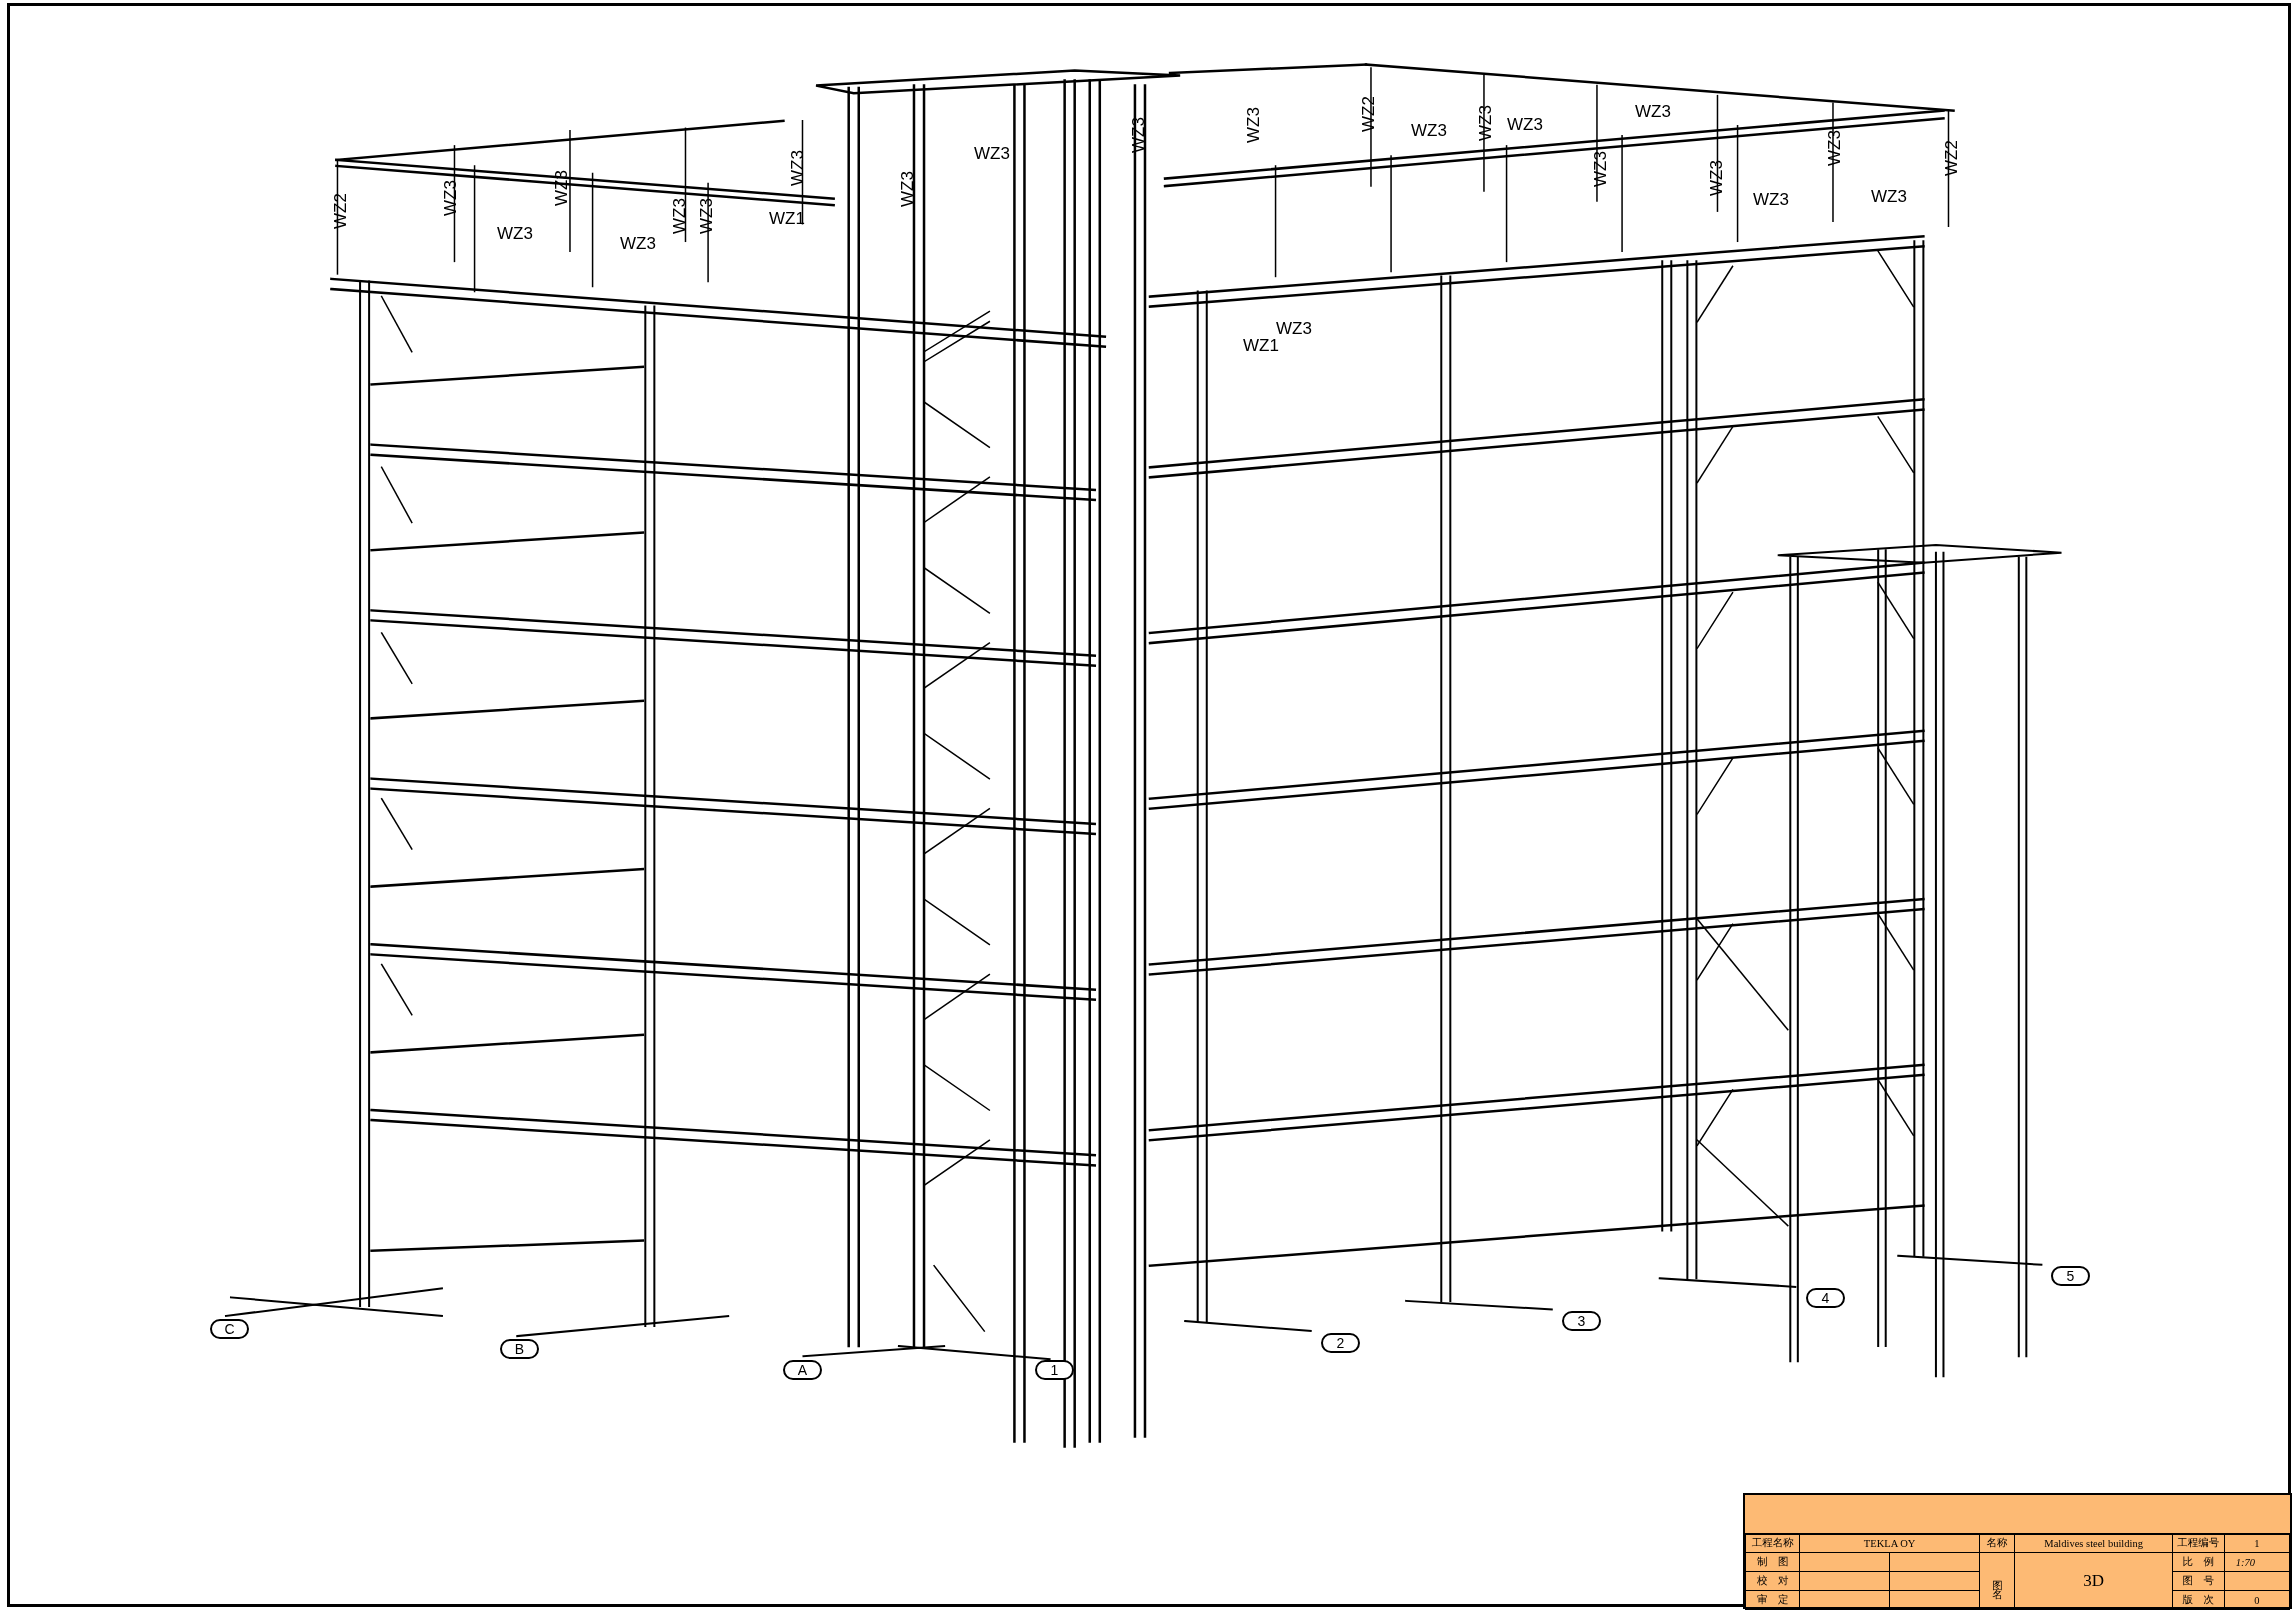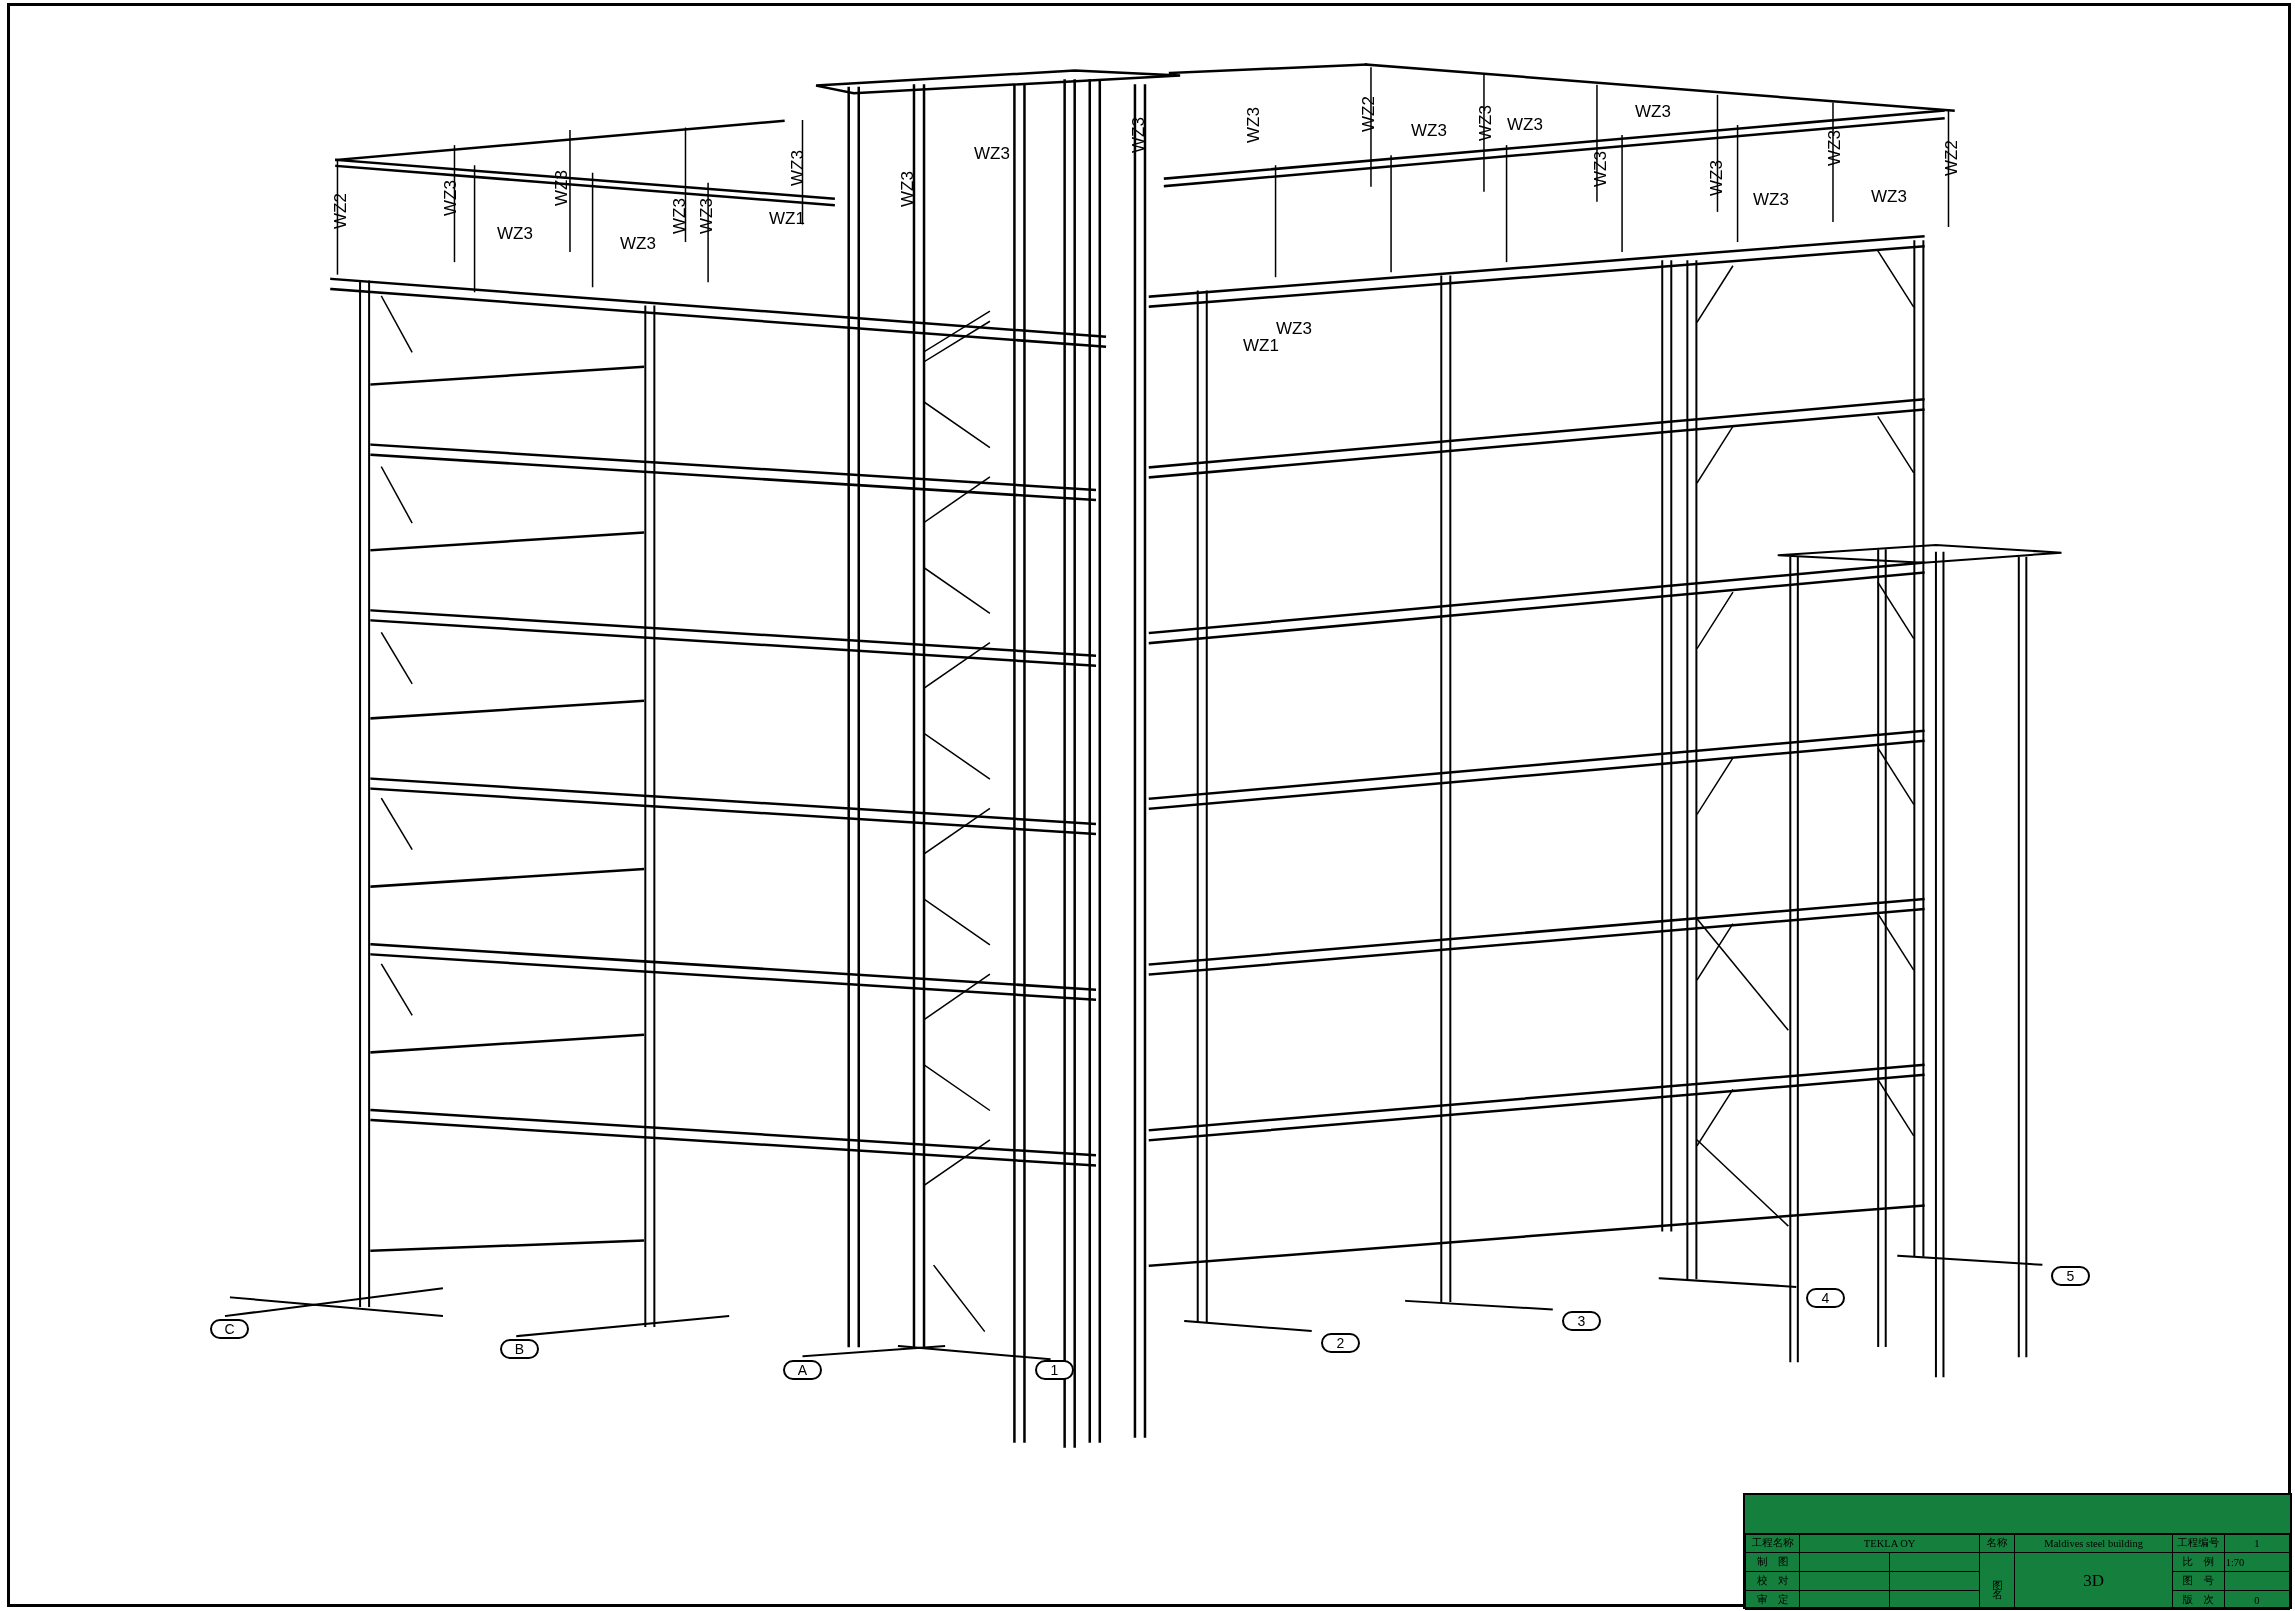--- a/index.html
+++ b/index.html
@@ -2,21 +2,21 @@
 <html style="font-size:8px"><head>
 <meta charset="utf-8">
 <style>
   html, body { margin:0; padding:0; background:#ffffff; }
   body { width:2295px; height:1612px; position:relative; overflow:hidden; font-family:"Liberation Sans", sans-serif; }
   .sheet { position:absolute; left:7px; top:3px; width:2284px; height:1604px; border:3px solid #000; box-sizing:border-box; }
   svg.drawing { position:absolute; left:0; top:0; width:2295px; height:1612px; }
   .lbl { position:absolute; font-family:"Liberation Sans", sans-serif; font-size:17px; color:#000; line-height:1; white-space:nowrap; }
   .lbl.v { transform:rotate(-90deg); transform-origin:left top; }
   .grid-bubble { position:absolute; width:39px; height:20px; border:2px solid #000; border-radius:10px; box-sizing:border-box; font-family:"Liberation Sans Narrow","Liberation Sans", sans-serif; font-size:14px; text-align:center; line-height:16px; background:#fff; }
-  .title-block { position:absolute; left:1743px; top:1493px; width:549px; height:116px; border:2.5px solid #000; box-sizing:border-box; background:#15803d; }
+  .title-block { position:absolute; left:1743px; top:1493px; width:549px; height:116px; border:2.5px solid #000; box-sizing:border-box; background:#fdba74; }
   .tb-top { position:absolute; left:0; top:0; right:0; height:38px; border-bottom:2px solid #000; }
   table.tb { position:absolute; left:0; top:38px; width:100%; height:73px; border-collapse:collapse; font-family:"Liberation Serif", serif; font-size:10.5px; }
   table.tb td { border:1px solid #000; text-align:center; padding:0; height:18px; }
   .vtxt { writing-mode:vertical-rl; letter-spacing:8px; }
 </style>
 </head>
 <body>
 
 <div class="sheet"></div>
 
@@ -248,21 +248,21 @@
       <td>工程编号</td>
       <td>1</td>
     </tr>
     <tr>
       <td>制　图</td>
       <td></td>
       <td></td>
       <td rowspan="3"><span class="vtxt">图名</span></td>
       <td rowspan="3" style="font-size:17px;">3D</td>
       <td>比　例</td>
-      <td style="text-align:left;padding-left:1px;">1:70</td>
+      <td style="text-align:left;padding-left:11px;font-style:italic;">1:70</td>
     </tr>
     <tr>
       <td>校　对</td>
       <td></td>
       <td></td>
       <td>图　号</td>
       <td></td>
     </tr>
     <tr>
       <td>审　定</td>

